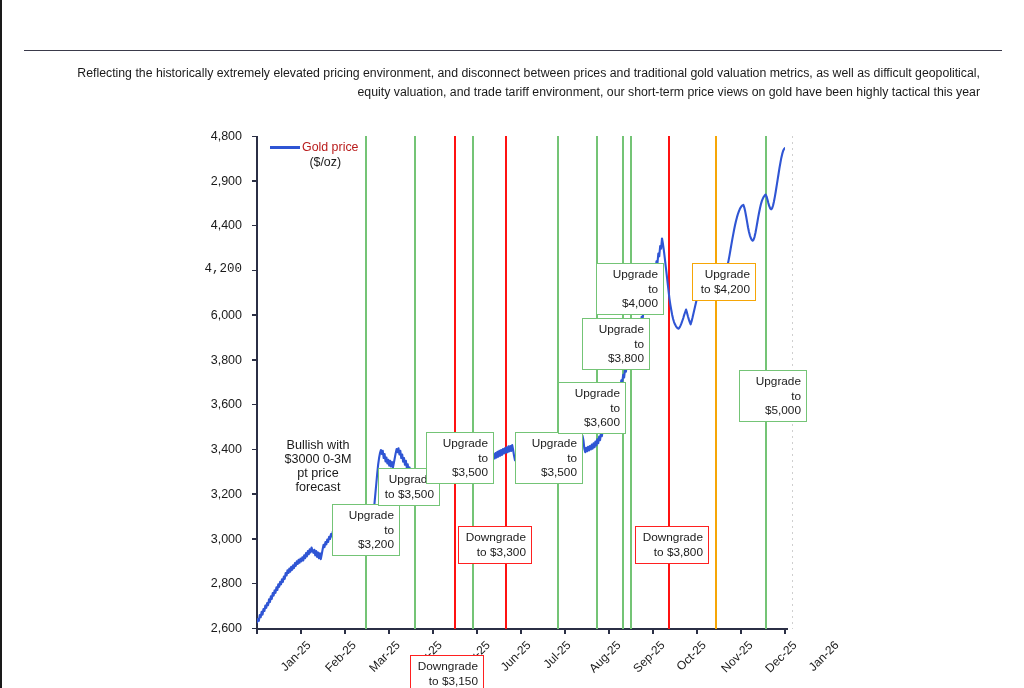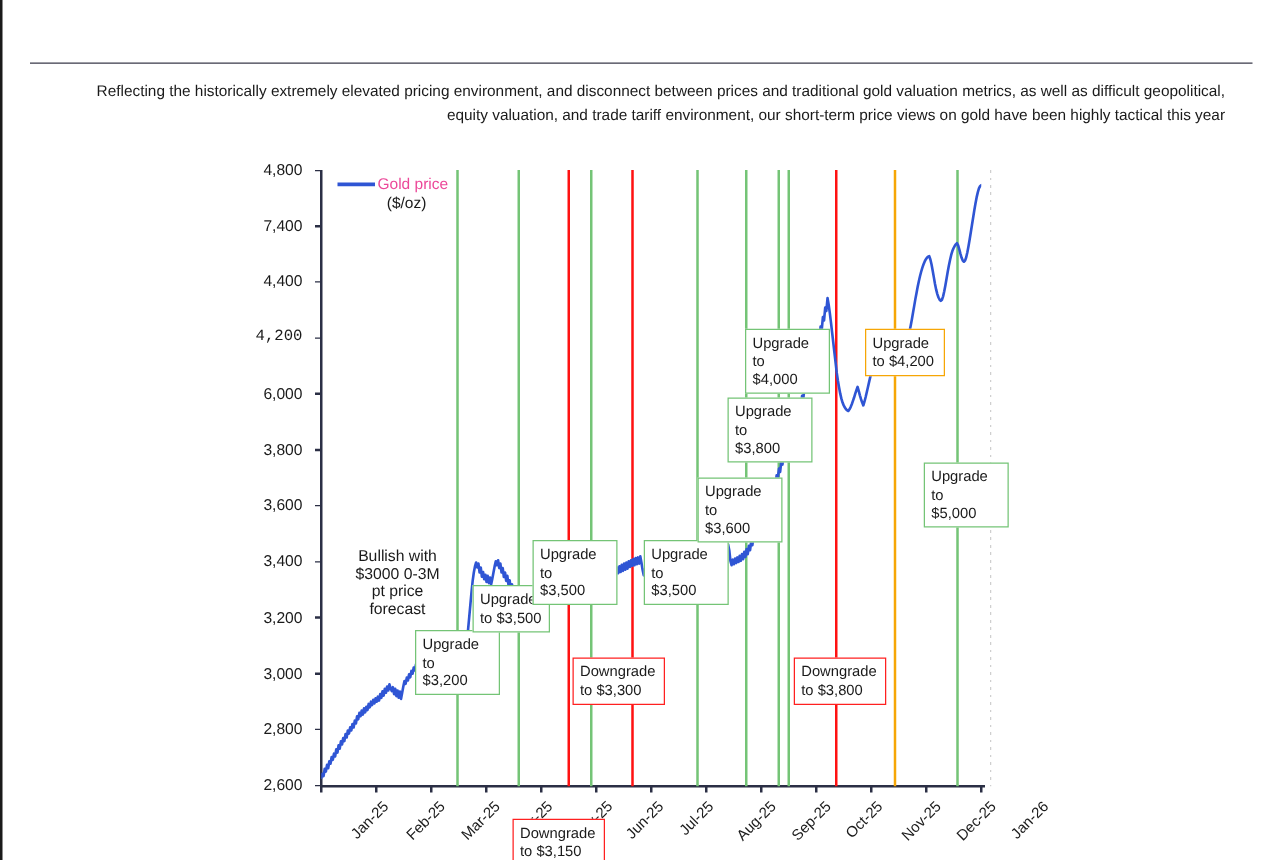--- a/index.html
+++ b/index.html
@@ -45,35 +45,35 @@
     text-align:right;
   }
 
   .vline{position:absolute;top:18px;height:493px;width:2.2px;}
   .vline.green{background:#74c476;}
   .vline.red{background:#ff1111;}
   .vline.orange{background:#f6a606;}
 
   .note{
     position:absolute;background:#ffffff;border:1.6px solid #74c476;
-    font-size:11.8px;color:#1a1a1a;line-height:14.5px;text-align:left;
+    font-size:11.8px;color:#1a1a1a;line-height:14.5px;text-align:right;
     padding:3px 5px;box-sizing:border-box;white-space:pre-line;
   }
   .note.red{border-color:#ff2020;margin-top:40px;}
   .note.orange{border-color:#f6a606;}
 
   .freetext{
     position:absolute;font-size:12.6px;color:#1a1a1a;line-height:14px;
     text-align:center;white-space:pre-line;
   }
 
   .legend{position:absolute;left:268px;top:22px;text-align:center;}
   .legend-row{display:flex;align-items:center;gap:2px;}
   .legend-swatch{width:30px;height:3.2px;background:#2f55d4;display:inline-block;}
-  .legend-label{font-size:12.4px;color:#ec4899;line-height:15px;}
+  .legend-label{font-size:12.4px;color:#b91c1c;line-height:15px;}
   .legend-sub{font-size:12.4px;color:#1a1a1a;line-height:15px;text-align:center;padding-left:22px;}
 
   svg#series{position:absolute;left:255px;top:18px;}
   .dotted-right{
     position:absolute;left:790px;top:18px;width:1px;height:493px;
     background:repeating-linear-gradient(to bottom,#cfcfcf 0 2px,transparent 2px 6px);
   }
 </style>
 </head>
 <body>
@@ -85,21 +85,21 @@
 as difficult geopolitical, equity valuation, and trade tariff environment, our short-term price views on gold have been highly tactical this year</div>
 
   <div id="chart">
 
     <div id="y-axis"></div>
     <div id="x-axis"></div>
 
     <div id="yticks">
         <div class="ytick-label" style="left: 180px; top: 18px; right: auto;">4,800</div>
         <div class="ytick-mark" style="left: 250px; top: 17.5px;"></div>
-        <div class="ytick-label" style="left: 180px; top: 62.7273px; right: auto;">7,400</div>
+        <div class="ytick-label" style="left: 180px; top: 62.7273px; right: auto;">2,900</div>
         <div class="ytick-mark" style="left: 250px; top: 62.2273px;"></div>
         <div class="ytick-label" style="left: 180px; top: 107.455px; right: auto;">4,400</div>
         <div class="ytick-mark" style="left: 250px; top: 106.955px;"></div>
         <div class="ytick-label" style="left: 180px; top: 151px; right: auto; font-family: Liberation Mono, monospace;">4,200</div>
         <div class="ytick-mark" style="left: 250px; top: 151.682px;"></div>
         <div class="ytick-label" style="left: 180px; top: 196.909px; right: auto;">6,000</div>
         <div class="ytick-mark" style="left: 250px; top: 196.409px;"></div>
         <div class="ytick-label" style="left: 180px; top: 241.636px; right: auto;">3,800</div>
         <div class="ytick-mark" style="left: 250px; top: 241.136px;"></div>
         <div class="ytick-label" style="left: 180px; top: 286.364px; right: auto;">3,600</div>

